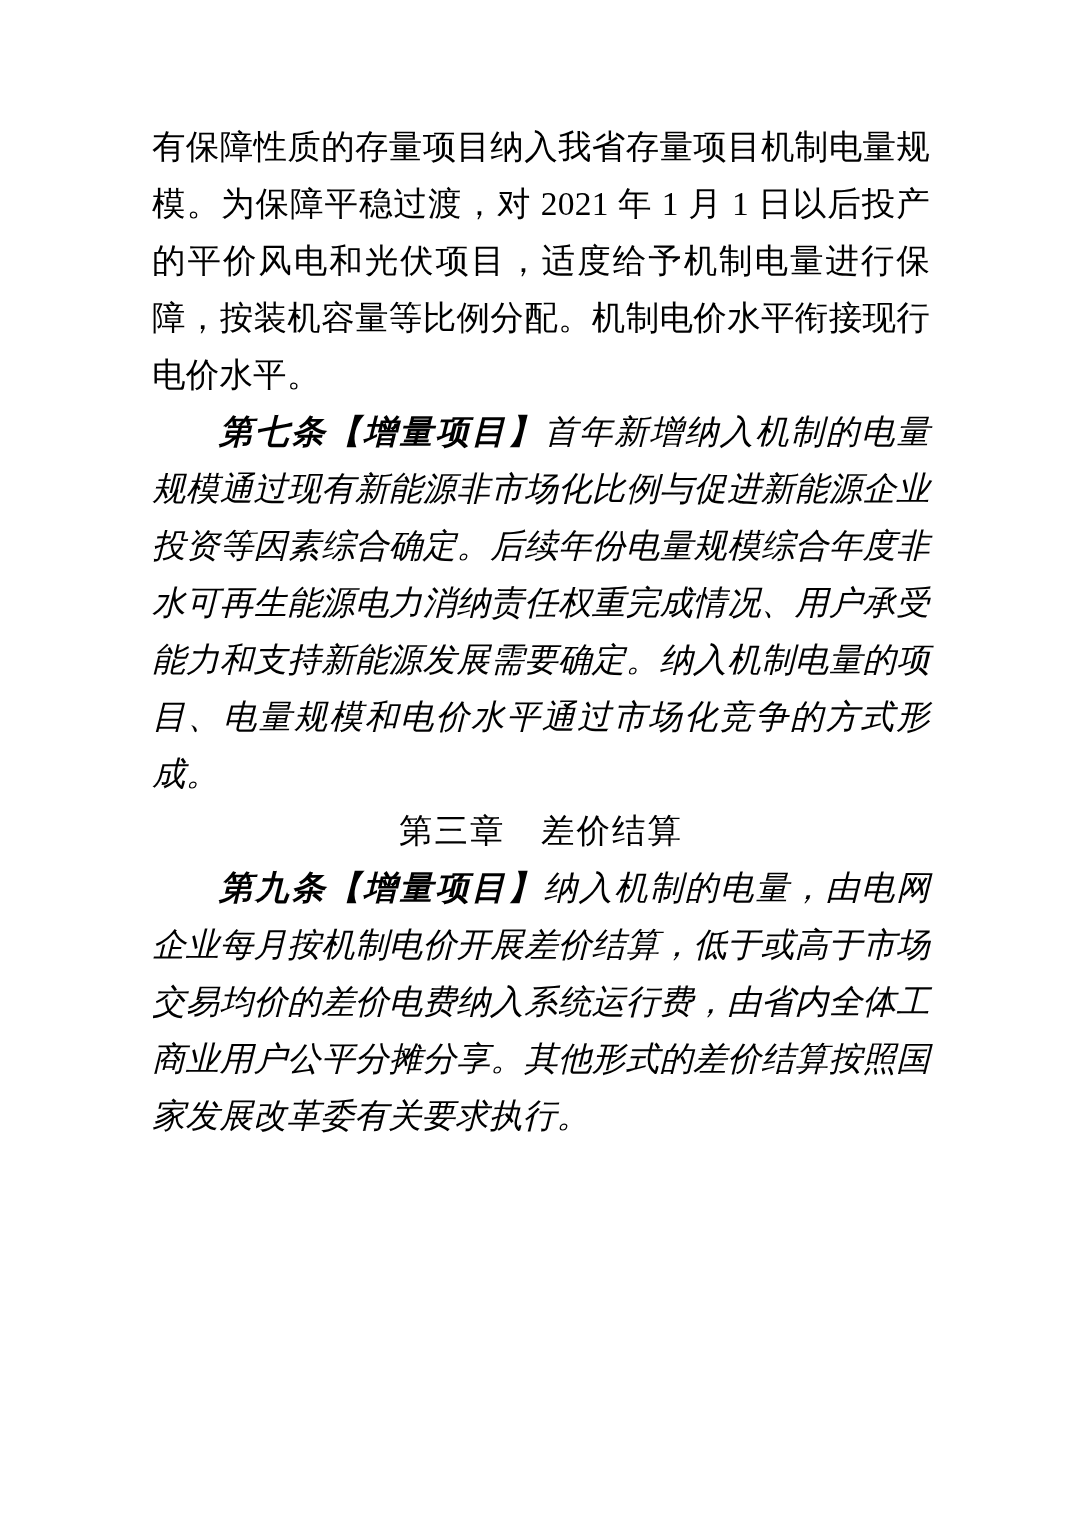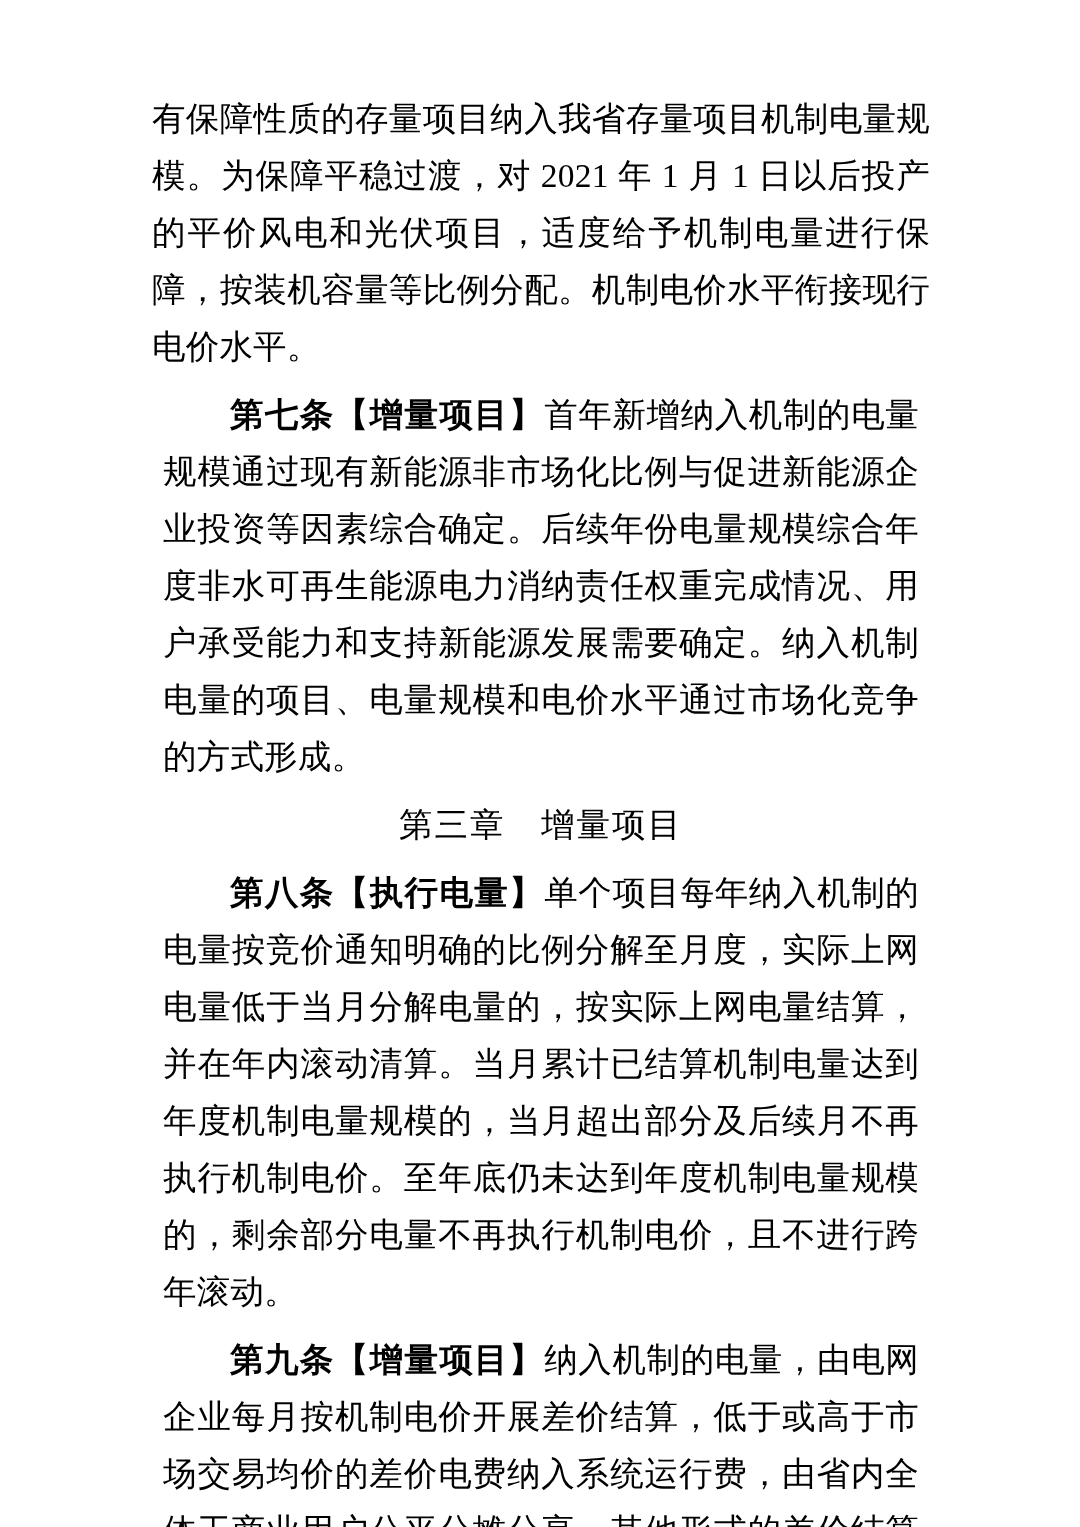--- a/index.html
+++ b/index.html
@@ -12,37 +12,38 @@
     height: 1527px;
     font-family: "Liberation Serif", "DejaVu Serif", serif;
     color: #000000;
     overflow: hidden;
   }
   .page {
     position: relative;
     width: 1080px;
     height: 1527px;
     box-sizing: border-box;
-    padding: 90px 150px 40px 152px;
+    padding: 118px 150px 40px 152px;
     background: #ffffff;
   }
   .doc-body {
     font-size: 33.5px;
     line-height: 57px;
     letter-spacing: 0.2px;
     text-align: justify;
     text-justify: inter-ideograph;
   }
   p.para {
     margin: 0;
     text-indent: 0;
   }
   p.indent {
-    margin: 11px;
+    margin: 0;
     text-indent: 67px;
+    font-style: italic;
   }
   p.center {
     margin: 0;
     text-align: center;
     text-indent: 0;
   }
   .article-head {
     font-family: "DejaVu Serif", "Liberation Serif", serif;
     font-weight: 600;
     letter-spacing: 1px;
@@ -54,20 +55,19 @@
 </head>
 <body>
 
 <div class="page">
   <div class="doc-body">
 
     <p class="para">有保障性质的存量项目纳入我省存量项目机制电量规模。为保障平稳过渡，对 2021 年 1 月 1 日以后投产的平价风电和光伏项目，适度给予机制电量进行保障，按装机容量等比例分配。机制电价水平衔接现行电价水平。</p>
 
     <p class="indent"><span class="article-head">第七条【增量项目】</span><span>首年新增纳入机制的电量规模通过现有新能源非市场化比例与促进新能源企业投资等因素综合确定。后续年份电量规模综合年度非水可再生能源电力消纳责任权重完成情况、用户承受能力和支持新能源发展需要确定。纳入机制电量的项目、电量规模和电价水平通过市场化竞争的方式形成。</span></p>
 
-    <p class="center chapter-title">第三章　增量项目</p>
+    <p class="center chapter-title">第三章　差价结算</p>
 
-    <p class="indent"><span class="article-head">第八条【执行电量】</span><span>单个项目每年纳入机制的电量按竞价通知明确的比例分解至月度，实际上网电量低于当月分解电量的，按实际上网电量结算，并在年内滚动清算。当月累计已结算机制电量达到年度机制电量规模的，当月超出部分及后续月不再执行机制电价。至年底仍未达到年度机制电量规模的，剩余部分电量不再执行机制电价，且不进行跨年滚动。</span></p>
 
     <p class="indent"><span class="article-head">第九条【增量项目】</span><span>纳入机制的电量，由电网企业每月按机制电价开展差价结算，低于或高于市场交易均价的差价电费纳入系统运行费，由省内全体工商业用户公平分摊分享。其他形式的差价结算按照国家发展改革委有关要求执行。</span></p>
 
   </div>
 </div>
 
 </body></html>

